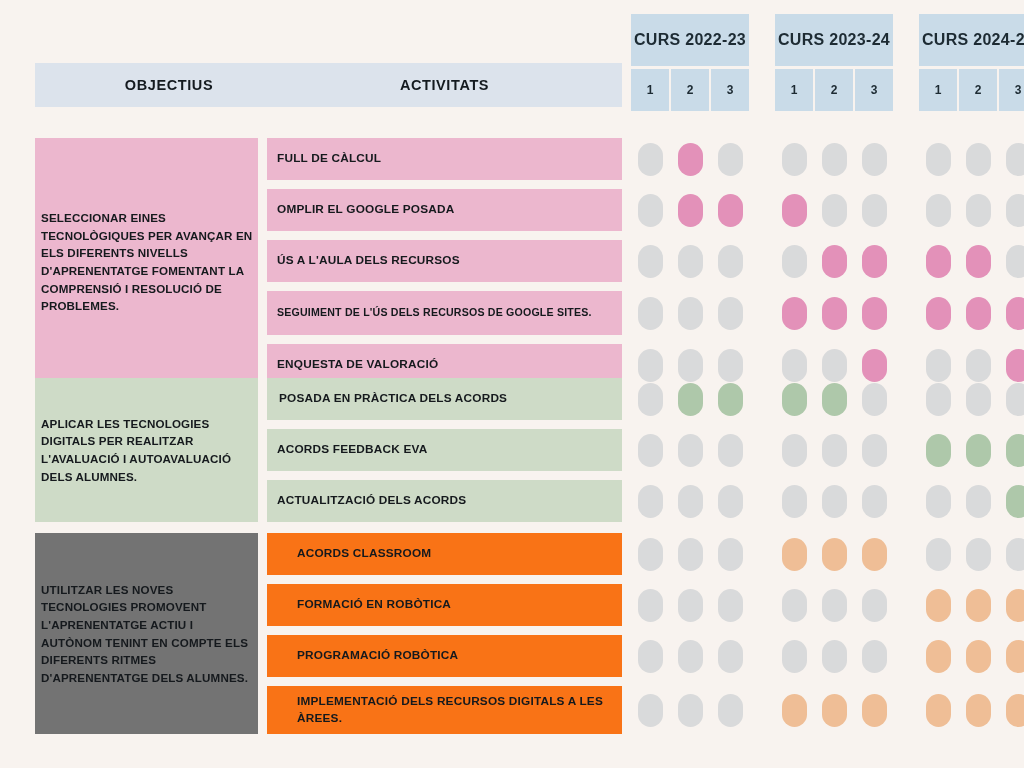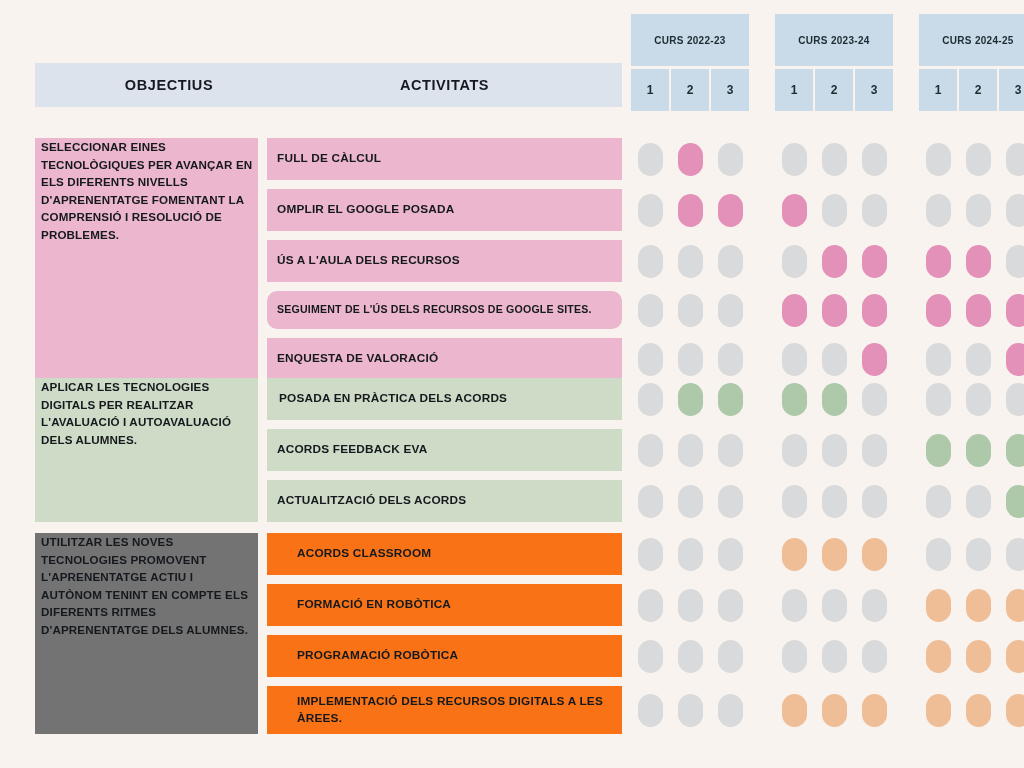--- a/index.html
+++ b/index.html
@@ -26,21 +26,21 @@
     display: flex;
     gap: 26px;
   }
   .year-group { width: 118px; }
   .year-title {
     height: 52px;
     background: #c9dbe8;
     display: flex;
     align-items: center;
     justify-content: center;
-    font-size: 10px;
+    font-size: 16px;
     font-weight: 700;
     letter-spacing: 0.3px;
     color: #1d2b33;
   }
   .term-row {
     display: flex;
     gap: 2px;
     margin-top: 3px;
   }
   .term-cell {
@@ -76,20 +76,21 @@
     position: absolute;
     left: 35px;
     width: 989px;
     display: flex;
   }
 
   .goal-cell {
     width: 223px;
     flex: 0 0 223px;
     display: flex;
+    align-items: center;
     padding: 0 4px 0 6px;
   }
   .goal-text {
     font-size: 11.6px;
     font-weight: 700;
     line-height: 1.52;
     color: #15191d;
     letter-spacing: 0.15px;
     white-space: pre-line;
   }
@@ -311,21 +312,21 @@
                 <div class="pill-slot">
                   <div class="pill on"></div>
                 </div>
                 <div class="pill-slot">
                   <div class="pill"></div>
                 </div>
               </div>
             </div>
           </div>
           <div class="act-row">
-            <div class="act-label small" style="height: 38px; border-radius: 10px;">SEGUIMENT DE L'ÚS DELS RECURSOS DE GOOGLE SITES.</div>
+            <div class="act-label small" style="height: 44px;">SEGUIMENT DE L'ÚS DELS RECURSOS DE GOOGLE SITES.</div>
             <div class="pill-groups">
               <div class="pill-group">
                 <div class="pill-slot">
                   <div class="pill"></div>
                 </div>
                 <div class="pill-slot">
                   <div class="pill"></div>
                 </div>
                 <div class="pill-slot">
                   <div class="pill"></div>

